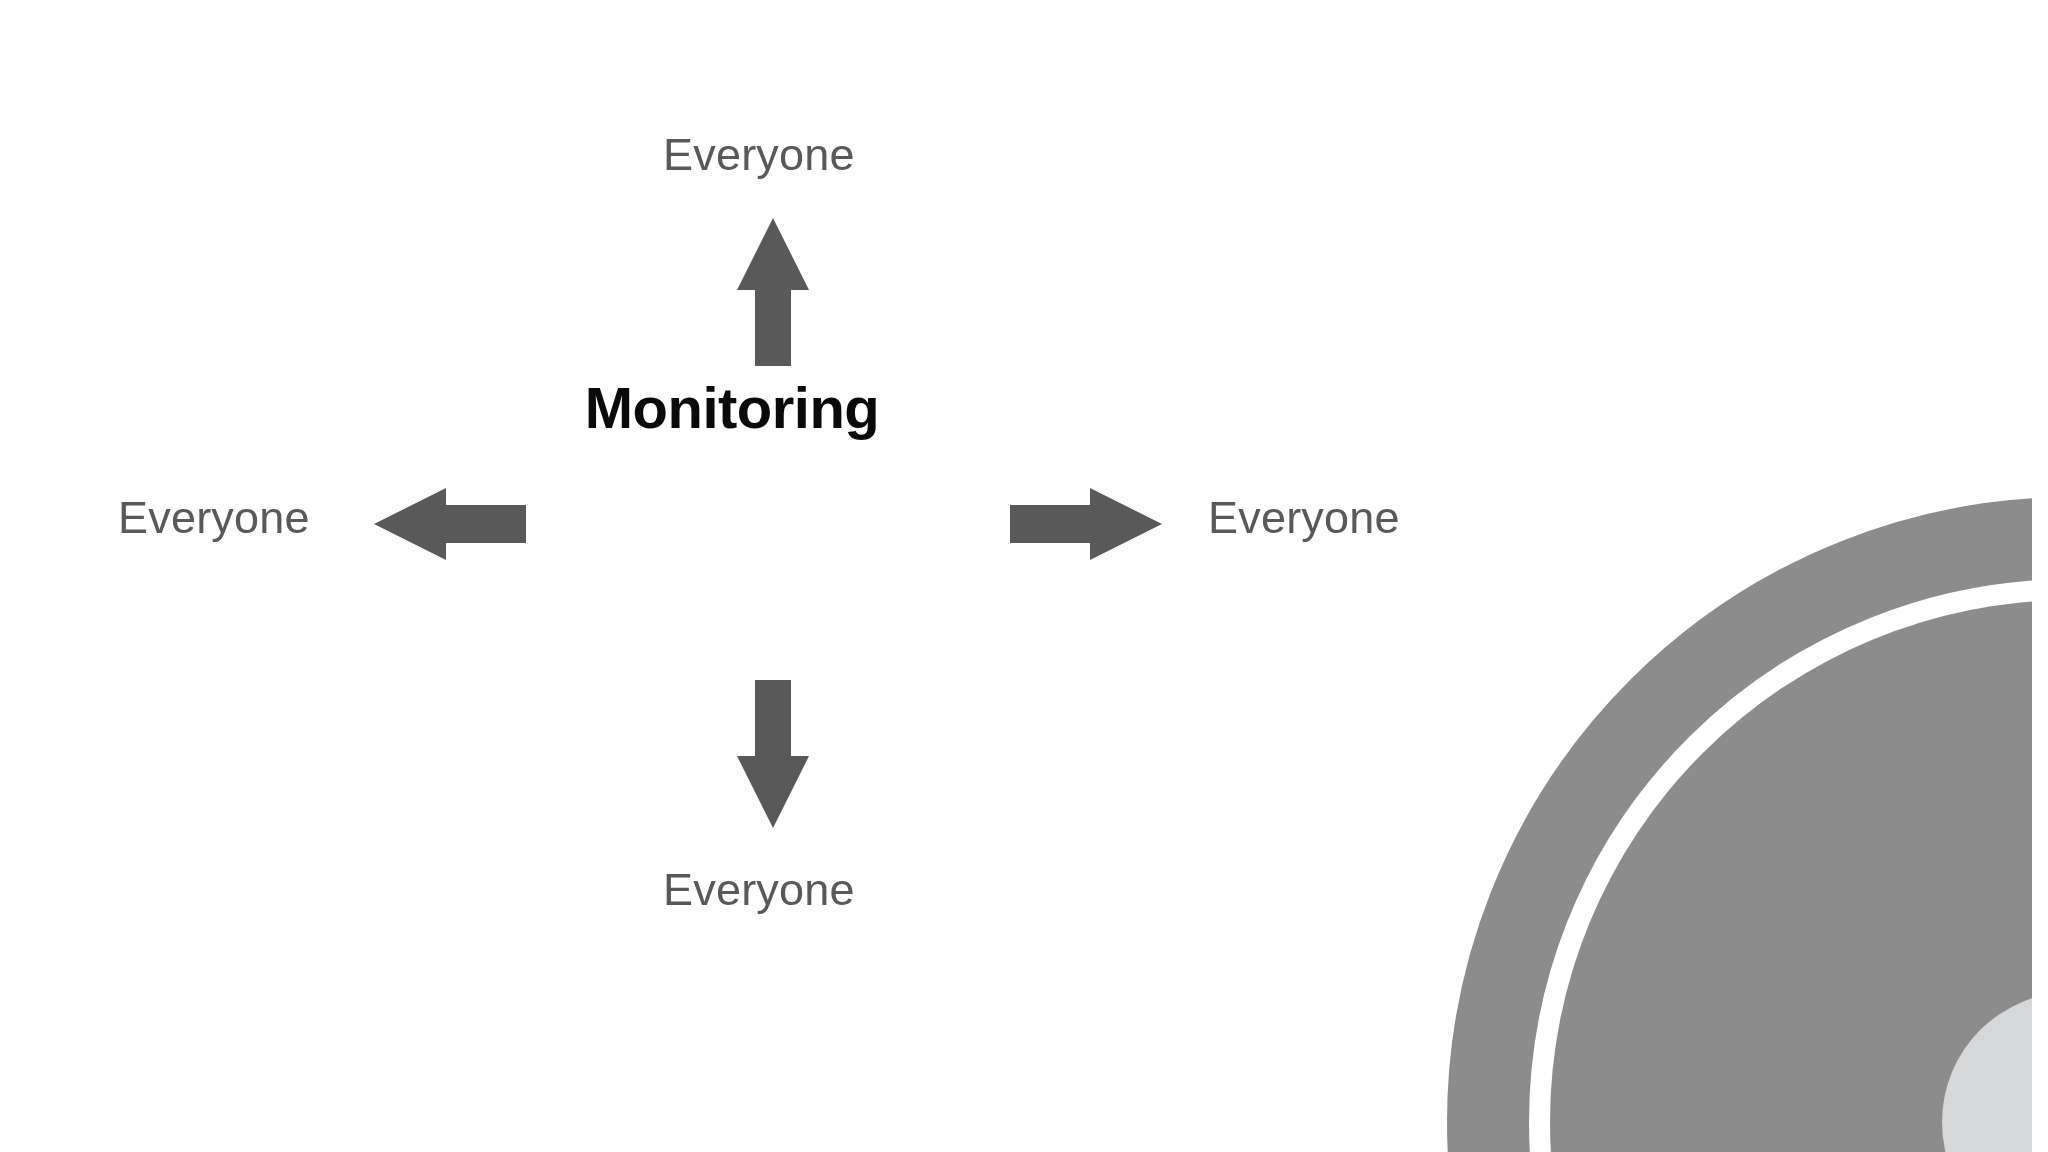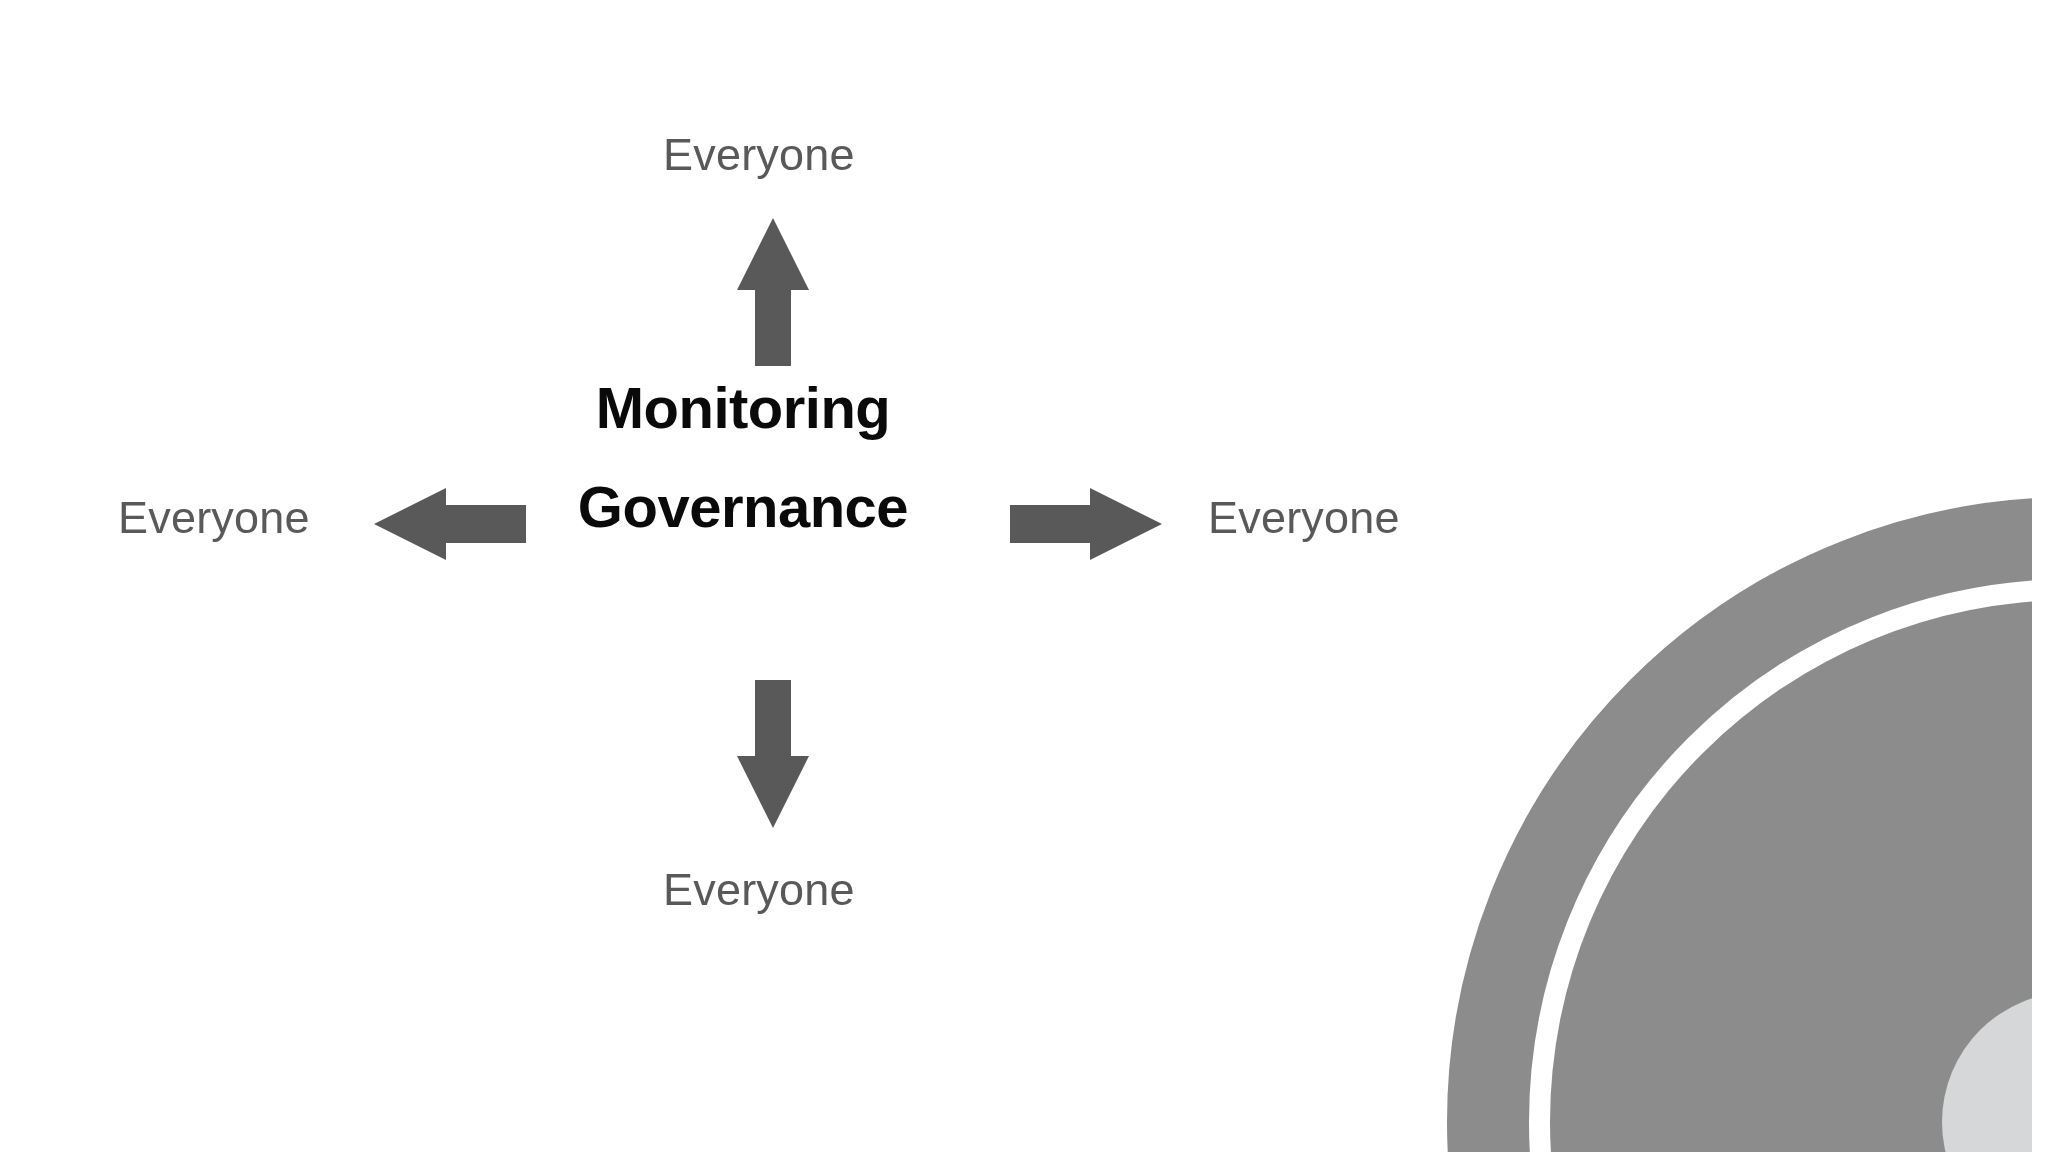--- a/index.html
+++ b/index.html
@@ -15,21 +15,21 @@
     position: relative;
     width: 2032px;
     height: 1152px;
     background: #ffffff;
     overflow: hidden;
   }
 
   
   .center-block {
     position: absolute;
-    left: 413px;
+    left: 402px;
     top: 358px;
     width: 660px;
     text-align: center;
     color: #0a0a0a;
     font-weight: 700;
     font-size: 58px;
     line-height: 99px;
     letter-spacing: -0.5px;
   }
   .center-block .line {
@@ -87,21 +87,20 @@
   <div class="everyone left">Everyone</div>
 
   <div class="arrow left">
     <svg width="156" height="80" viewBox="0 0 156 80" aria-hidden="true">
       <polygon points="2,40 74,4 74,21 154,21 154,59 74,59 74,76" fill="#595959"></polygon>
     </svg>
   </div>
 
   <div class="center-block">
     <span class="line">Monitoring</span>
-    <span class="line">Governance</span>
   </div>
 
   <div class="arrow right">
     <svg width="156" height="80" viewBox="0 0 156 80" aria-hidden="true">
       <polygon points="154,40 82,4 82,21 2,21 2,59 82,59 82,76" fill="#595959"></polygon>
     </svg>
   </div>
 
   <div class="everyone right">Everyone</div>
 

